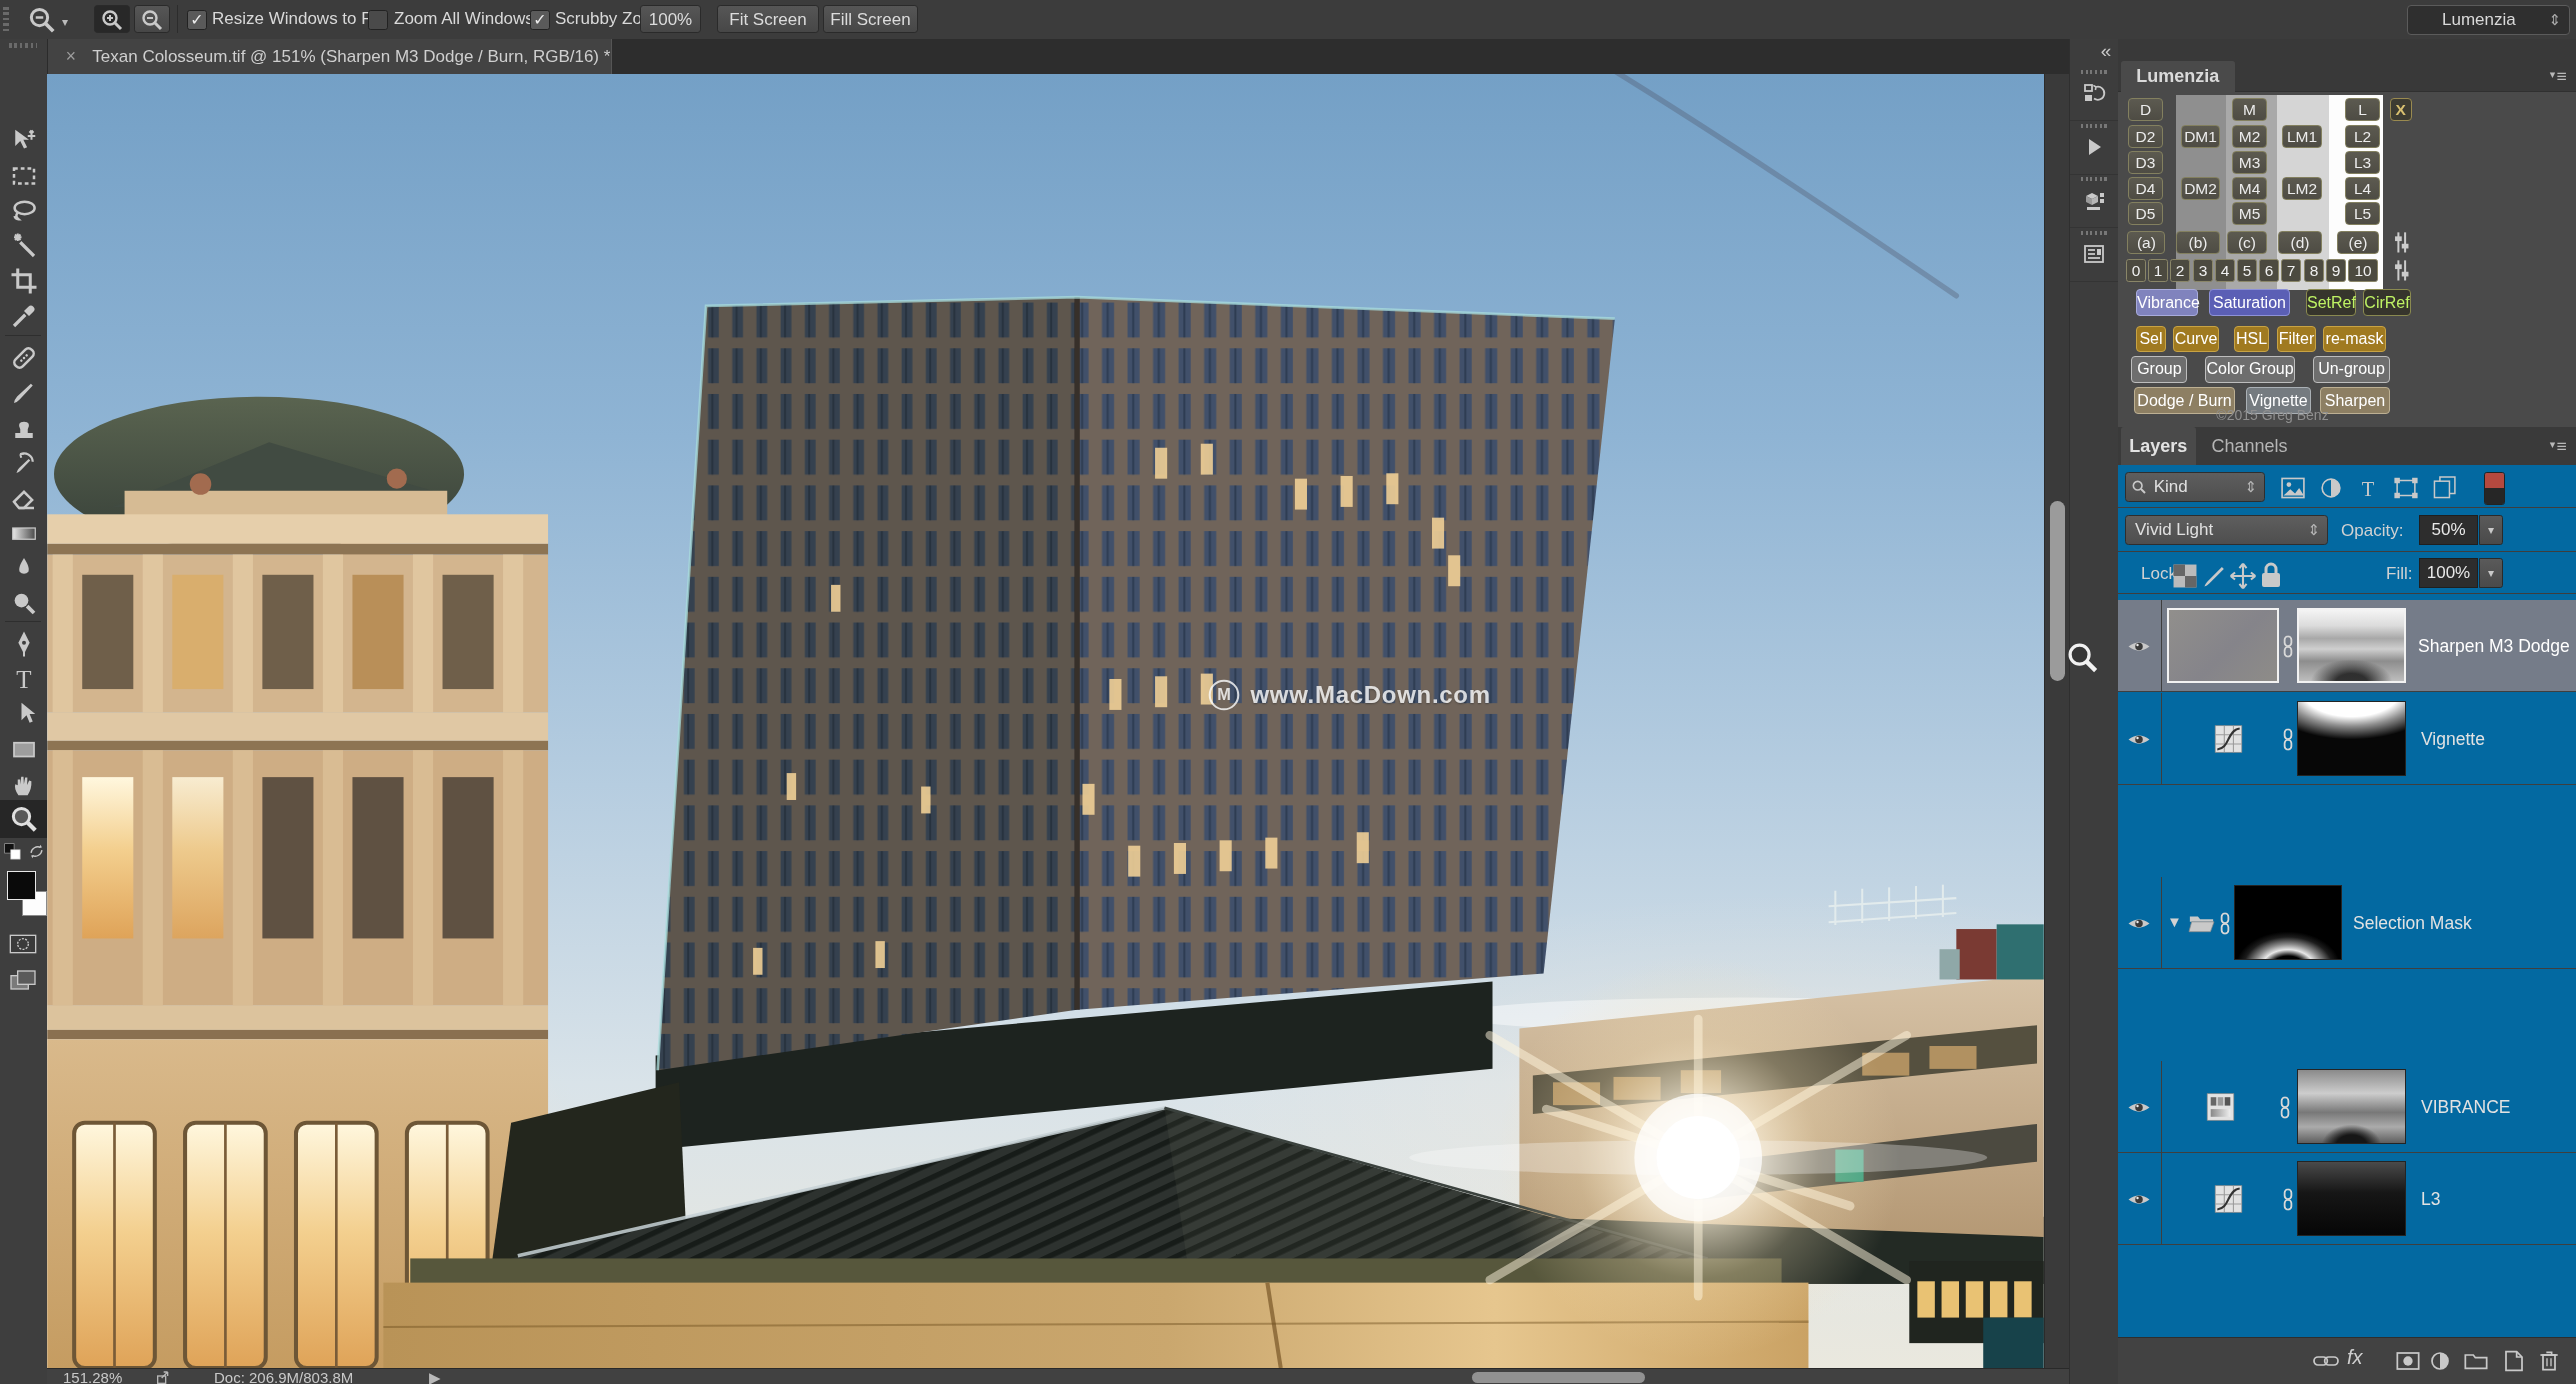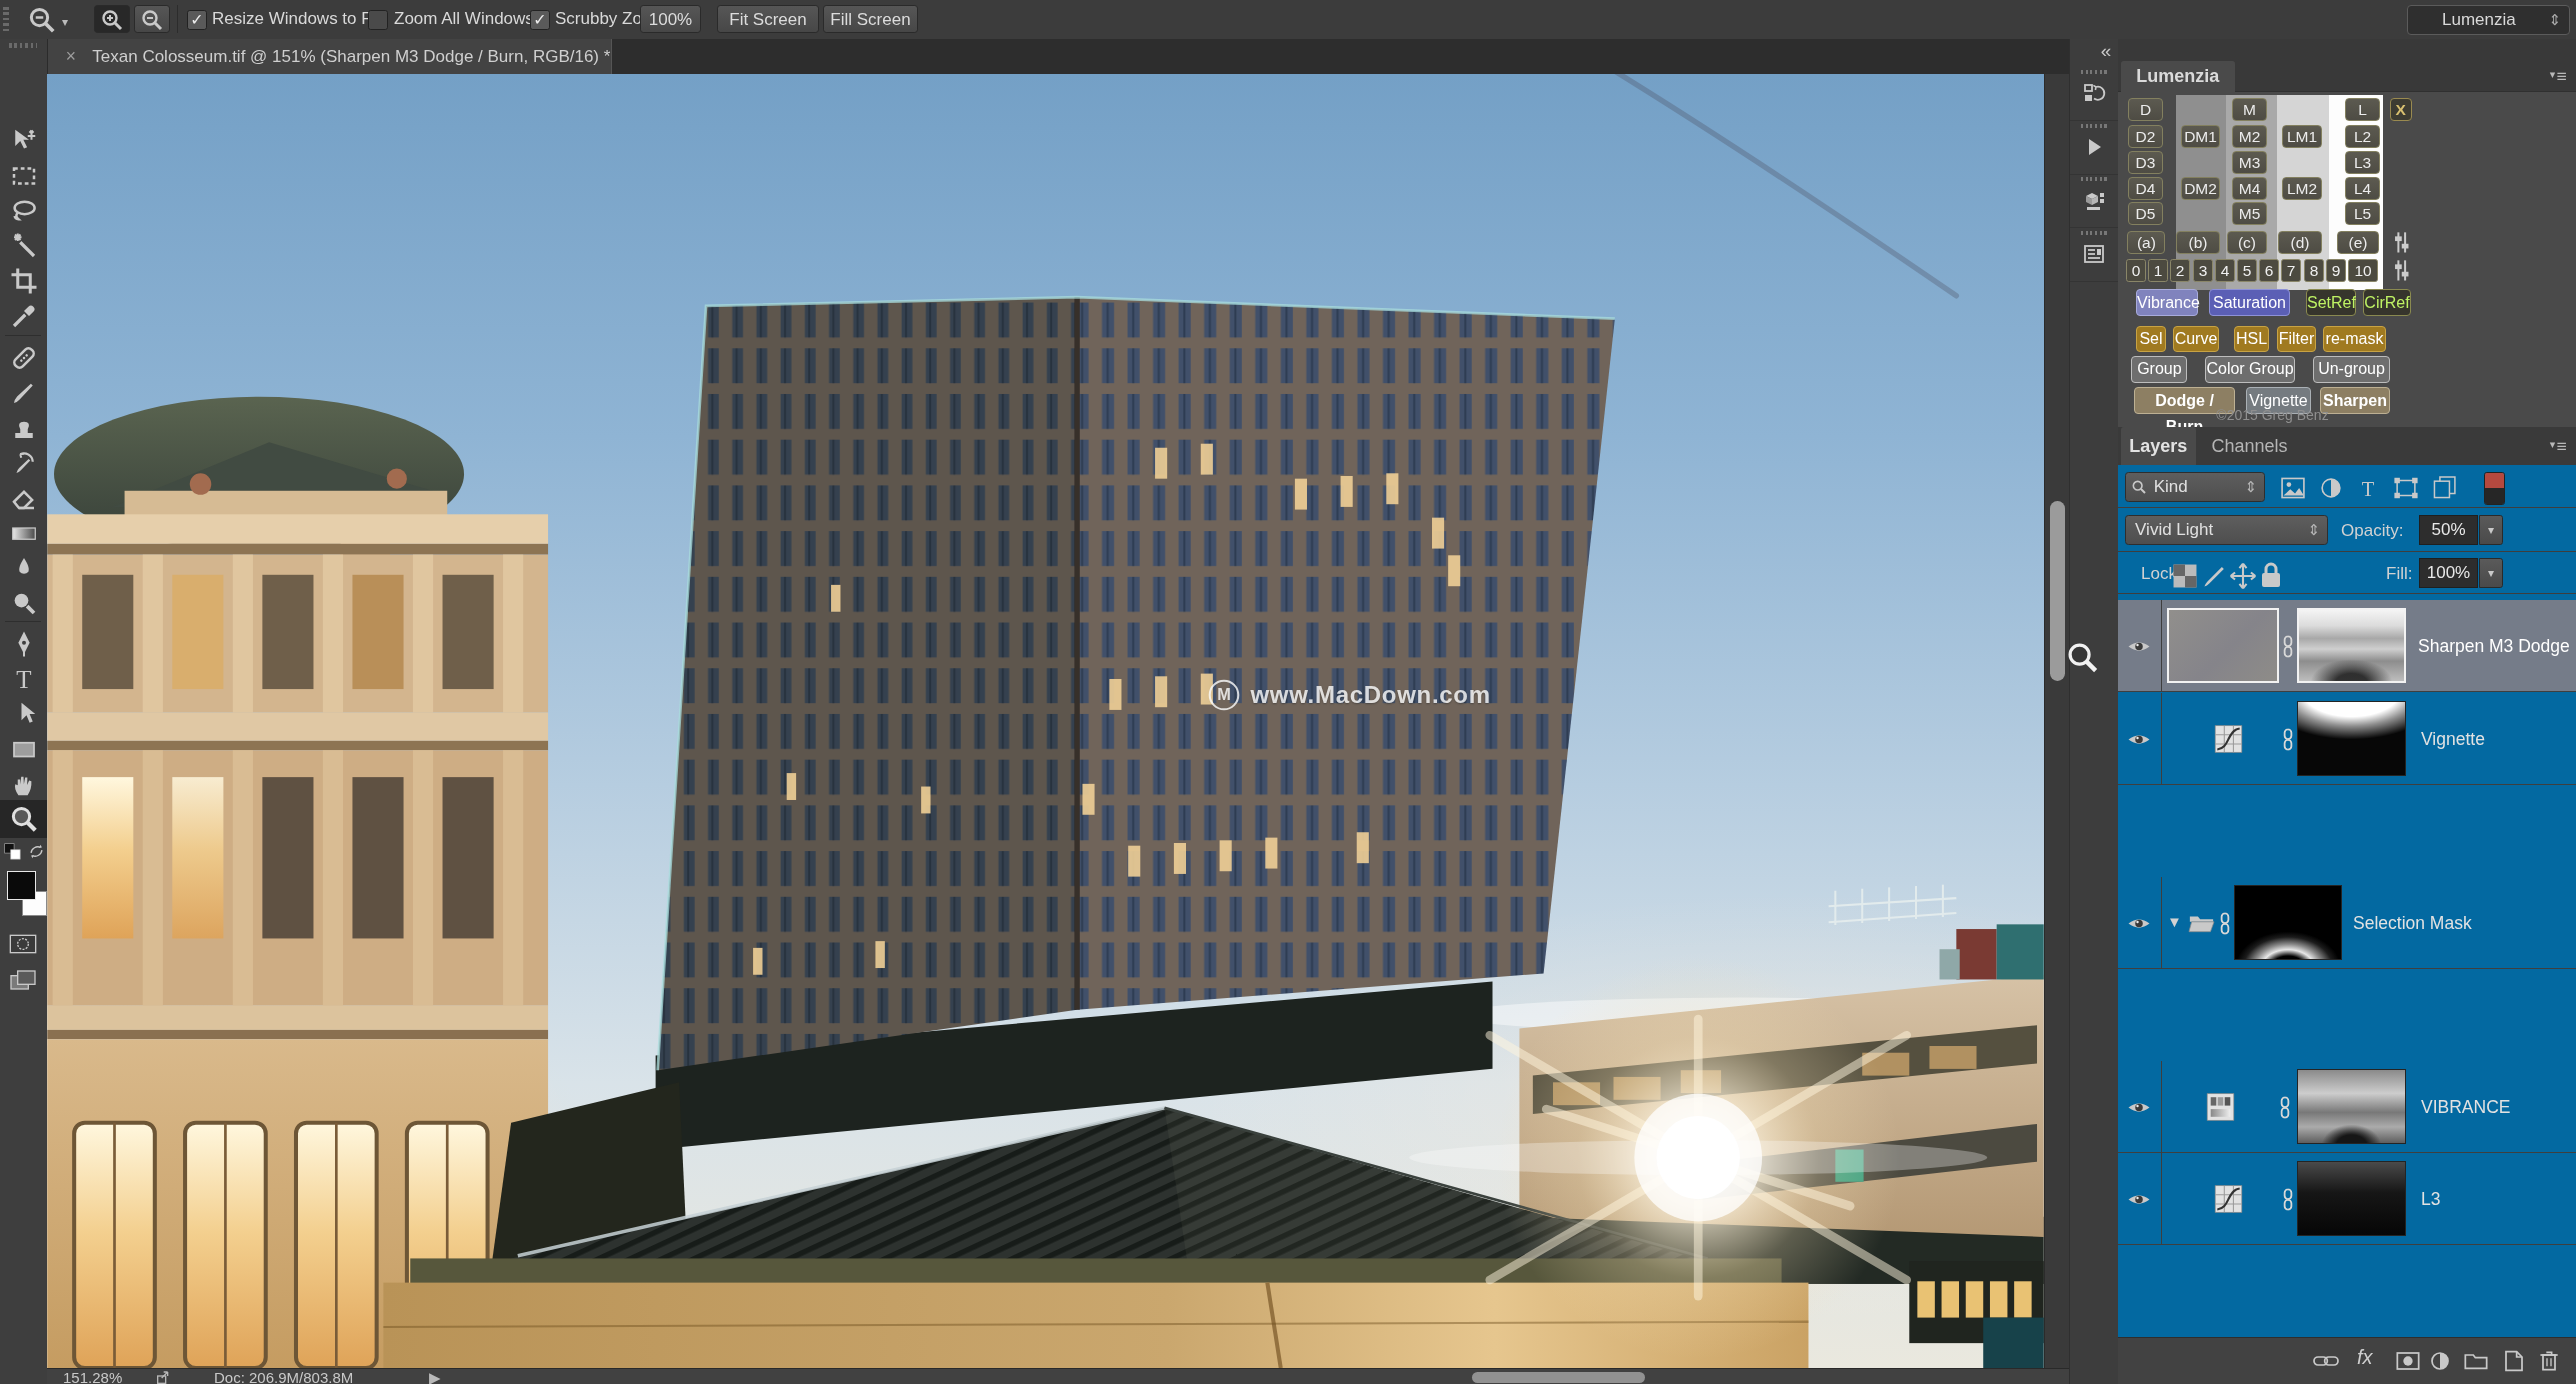--- a/index.html
+++ b/index.html
@@ -83,21 +83,21 @@
   .lbtn.x{color:#d8c070;border-color:#9a8a50;background:#3d3c32;font-weight:bold;}
   .lnum{position:absolute;top:220px;height:23px;background:#4c4a40;border:0.7px solid #8a8668;border-radius:2.7px;
      color:#f0f0f0;font-size:15.5px;text-align:center;line-height:21.5px;box-sizing:border-box;}
   .lslider{position:absolute;left:273px;width:21.5px;height:23px;}
   .big-lbtn{position:absolute;border-radius:4px;font-size:16px;text-align:center;color:#fff;box-sizing:border-box;}
   .b-vib{background:#8083bd;border:0.7px solid #a8abdc;}
   .b-sat{background:#5b5fb5;border:0.7px solid #8d91d8;}
   .b-ref{background:#36352c;border:0.7px solid #8a8a50;color:#bef264;}
   .b-gold{background:#a07a20;border:0.7px solid #c8a344;}
   .b-gray{background:#6e6e6e;border:1.3px solid #bdbdbd;}
-  .b-tan{background:#8d7f63;border:0.7px solid #bdb093;font-weight:bold;}
+  .b-tan{background:#8d7f63;border:0.7px solid #bdb093;}
   .b-vgn{background:#757b80;border:0.7px solid #aab0b5;}
   #lum-copy{position:absolute;left:0;top:368px;width:309px;text-align:center;font-size:14px;color:#8f8f8f;}
 
   #layers-panel{position:absolute;left:0;top:388px;width:458px;height:958px;background:#0369a1;}
   #lp-tabs{position:absolute;left:0;top:0;width:458px;height:38px;background:#3a3a3a;}
   .lp-tab{position:absolute;top:0;height:38px;font-size:18px;line-height:38px;text-align:center;}
   .lp-tab.active{background:#4a4a4a;color:#e2e2e2;font-weight:bold;border-radius:2.7px 2.7px 0 0;}
   .lp-tab.idle{color:#b5b5b5;}
   .lp-row{position:absolute;left:0;width:458px;box-sizing:border-box;border-bottom:0.7px solid #3e3e3e;}
   .combo{position:absolute;background:linear-gradient(#5e5e5e,#4e4e4e);border:0.7px solid #2e2e2e;border-radius:3.4px;
@@ -882,21 +882,21 @@
         </svg>
       <div class="lthumb m7" style="left:179px;width:109px"></div>
       <span class="lname" style="left:303px">L3</span>
     </div>
 
     <div id="lp-footer">
       <div class="ficon" style="left:194px"><svg viewBox="0 0 42 42">
             <rect x="3" y="15" width="20" height="12" rx="6" fill="none" stroke="#c9c9c9" stroke-width="2.6"></rect>
             <rect x="19" y="15" width="20" height="12" rx="6" fill="none" stroke="#c9c9c9" stroke-width="2.6"></rect>
           </svg></div>
-      <span class="fxtxt" style="left:239px">fx</span>
+      <span class="fxtxt" style="left:229px">fx</span>
       <div class="ficon" style="left:276px"><svg viewBox="0 0 42 42">
             <rect x="5" y="9" width="32" height="24" fill="none" stroke="#c9c9c9" stroke-width="2.6"></rect>
             <circle cx="21" cy="21" r="7" fill="#c9c9c9"></circle>
           </svg></div>
       <div class="ficon" style="left:308px"><svg viewBox="0 0 42 42">
             <circle cx="21" cy="21" r="12" fill="none" stroke="#c9c9c9" stroke-width="2.6"></circle>
             <path d="M21 9 a12 12 0 0 1 0 24 Z" fill="#c9c9c9"></path>
           </svg></div>
       <div class="ficon" style="left:344px"><svg viewBox="0 0 42 42">
             <path d="M5 12 h12 l3 4 h17 v16 H5 Z" fill="none" stroke="#c9c9c9" stroke-width="2.6"></path>

